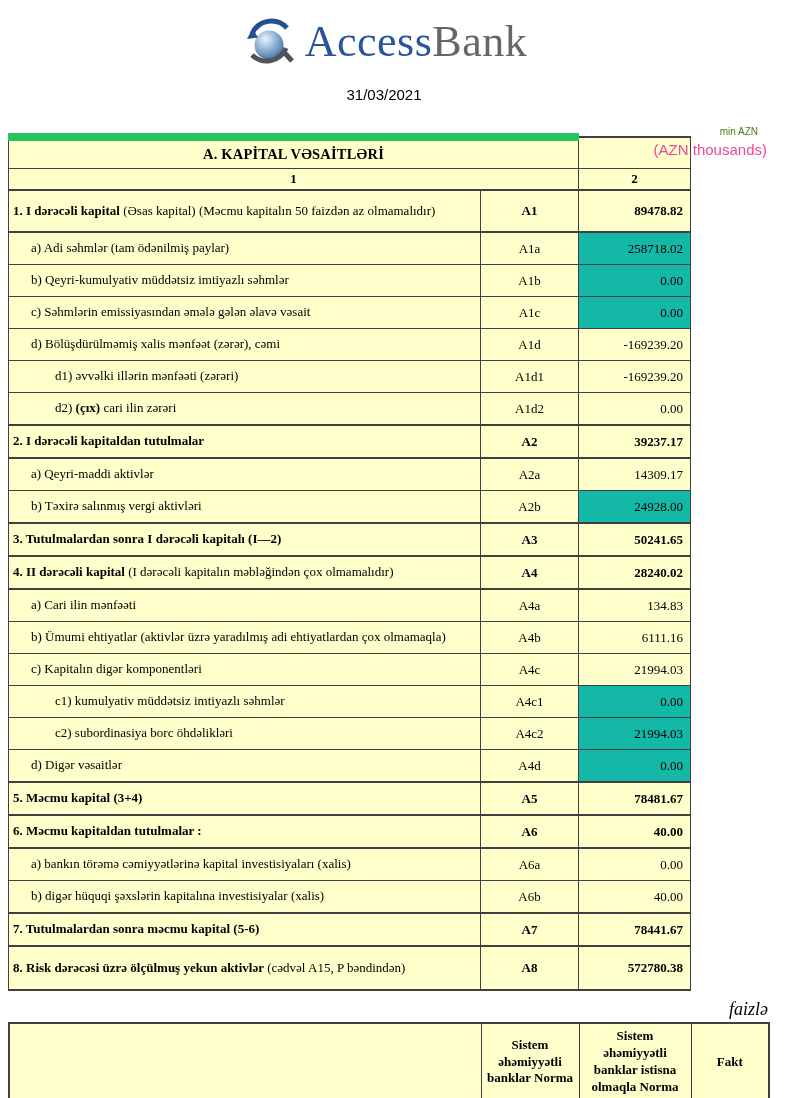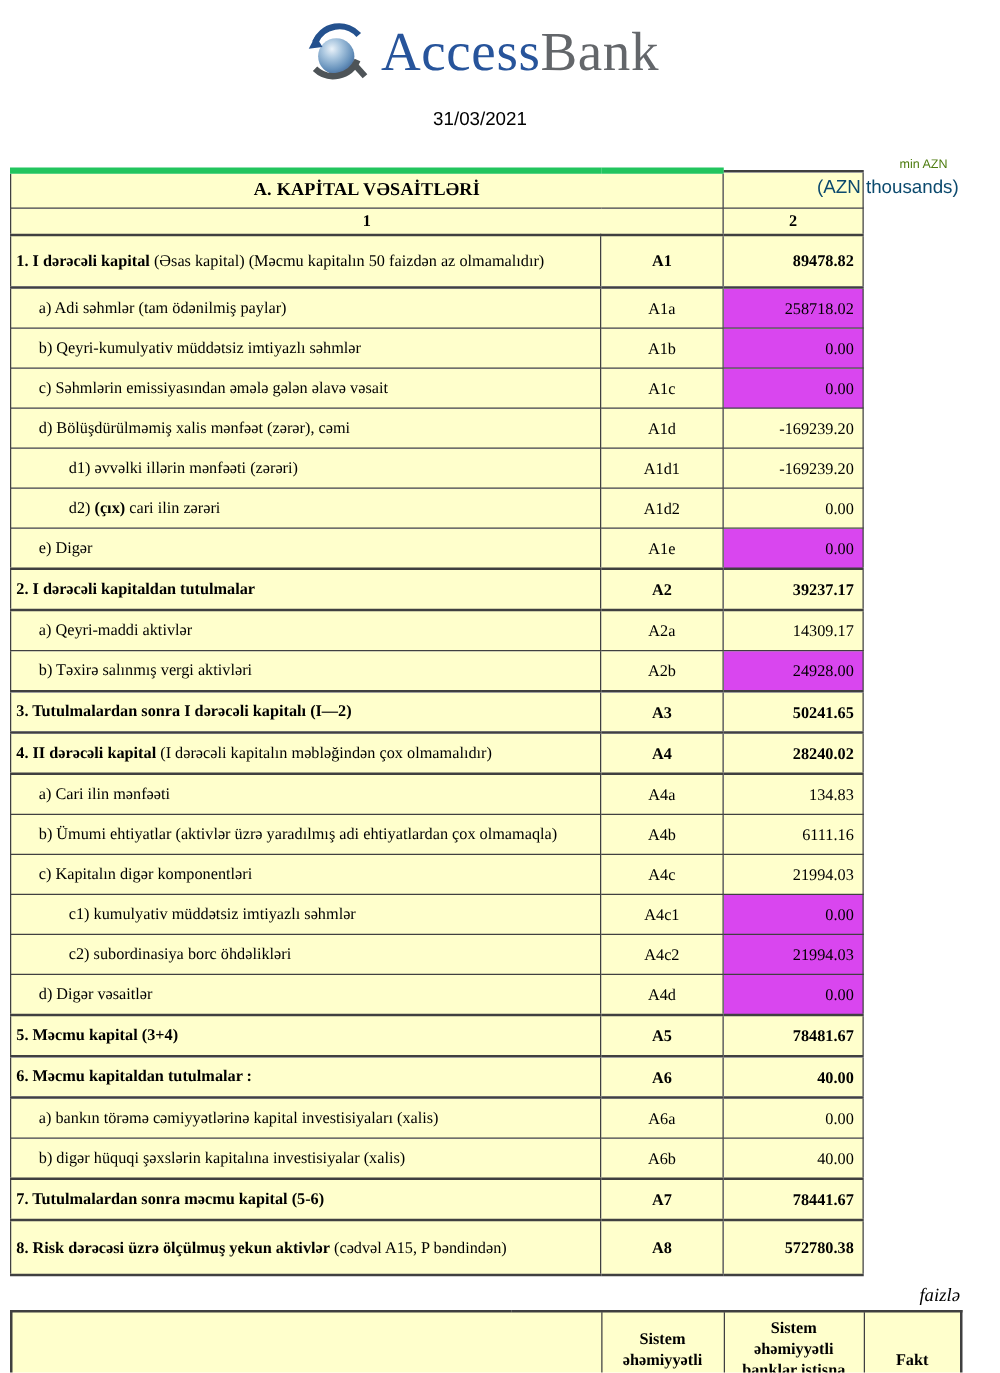--- a/index.html
+++ b/index.html
@@ -10,44 +10,44 @@
   .hdr{position:relative;padding-top:16px;}
   .logo-wrap{width:100%;text-align:center;}
   .logo-block{display:inline-block;transform:translateX(-14px);}
   .logo-line{display:flex;align-items:center;justify-content:center;gap:8px;}
   .brand{font-size:44px;line-height:1;letter-spacing:0.5px;}
   .brand .access{color:#27549B;}
   .brand .bank{color:#63666A;}
   .tagline{font-family:"Liberation Sans","DejaVu Sans",sans-serif;color:#8B98A3;font-size:19px;text-align:right;margin-top:3px;padding-right:2px;letter-spacing:0.3px;}
   .date{font-family:"Liberation Sans","DejaVu Sans",sans-serif;font-size:15px;text-align:center;margin-top:14px;transform:translateX(-16px);}
   .unit-min{position:absolute;top:126px;right:42px;font-family:"Liberation Sans","DejaVu Sans",sans-serif;font-size:10px;color:#4d7c0f;}
-  .unit-th{position:absolute;top:141px;right:33px;font-family:"Liberation Sans","DejaVu Sans",sans-serif;font-size:15px;color:#0c4a6e;}
+  .unit-th{position:absolute;top:141px;right:33px;font-family:"Liberation Sans","DejaVu Sans",sans-serif;font-size:15px;color:#ec4899;}
 
   
   table{border-collapse:collapse;table-layout:fixed;}
   .cap{margin:30px 0 0 8px;width:682px;}
   .cap th,.cap td{border:1px solid #404040;background:#FFFFCC;font-size:13px;vertical-align:middle;overflow:hidden;}
-  .cap .title{font-weight:bold;font-size:14.5px;text-align:center;height:25px;border-top:5px solid #22c55e;letter-spacing:0.2px;}
+  .cap .title{font-weight:bold;font-size:14.5px;text-align:center;height:25px;border-top:8px solid #22c55e;letter-spacing:0.2px;}
   .cap .blank{border-top:2px solid #404040;}
   .cap .nums th{font-weight:bold;text-align:center;height:18px;border-bottom:2px solid #404040;}
   .cap td{height:27px;}
   .cap td.desc{text-align:left;padding:2px 4px;line-height:1.25;}
   .cap td.desc.i1{padding-left:22px;margin-top:48px;}
   .cap td.desc.i2{padding-left:46px;}
   .cap td.desc.hang{padding-left:6px;text-indent:16px;}
   .cap td.code{text-align:center;padding:1px 2px;}
   .cap td.val{text-align:right;padding:1px 7px 1px 2px;}
-  .cap td.val.white{background:#d946ef;}
+  .cap td.val.white{background:#14b8a6;}
   .cap tr.strong td{border-top-width:2px;border-bottom-width:2px;}
   .cap tr.strong td.code,.cap tr.strong td.val{font-weight:bold;}
   .cap tr.tall td{height:36px;}
   .cap tr.xtall td{height:38px;}
 
   
-  .faizle{width:768px;text-align:right;font-style:italic;font-size:15px;margin-top:8px;}
+  .faizle{width:768px;text-align:right;font-style:italic;font-size:18px;margin-top:8px;}
   .ratio{margin:2px 0 0 8px;width:760px;border:2px solid #404040;}
   .ratio th,.ratio td{border:1px solid #404040;background:#FFFFCC;font-size:13px;vertical-align:middle;}
   .ratio thead th{font-weight:bold;text-align:center;}
   .ratio .rhead th{height:72px;padding:2px 5px;line-height:1.3;}
   b{font-weight:bold;}
 </style>
 </head>
 <body>
 
 <div class="page">
@@ -127,25 +127,20 @@
         <tr>
           <td class="desc i2">d1) əvvəlki illərin mənfəəti (zərəri)</td>
           <td class="code">A1d1</td>
           <td class="val">-169239.20</td>
         </tr>
         <tr>
           <td class="desc i2">d2) <b>(çıx)</b> cari ilin zərəri</td>
           <td class="code">A1d2</td>
           <td class="val">0.00</td>
         </tr>
-        <tr>
-          <td class="desc i1">e) Digər</td>
-          <td class="code">A1e</td>
-          <td class="val white">0.00</td>
-        </tr>
         <tr class="strong">
           <td class="desc i0"><b>2. I dərəcəli kapitaldan  tutulmalar</b></td>
           <td class="code">A2</td>
           <td class="val">39237.17</td>
         </tr>
         <tr>
           <td class="desc i1">a) Qeyri-maddi aktivlər</td>
           <td class="code">A2a</td>
           <td class="val">14309.17</td>
         </tr>

